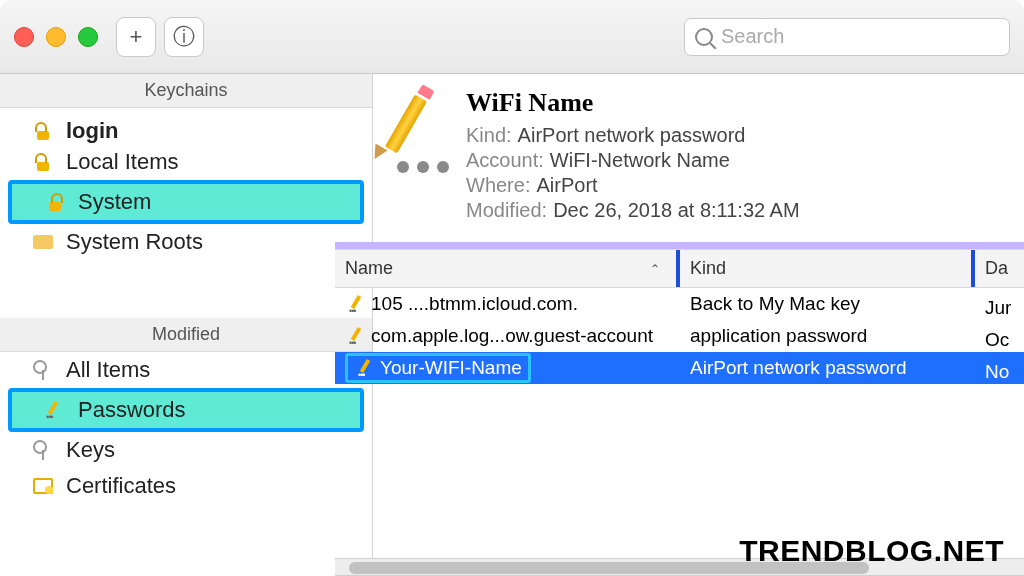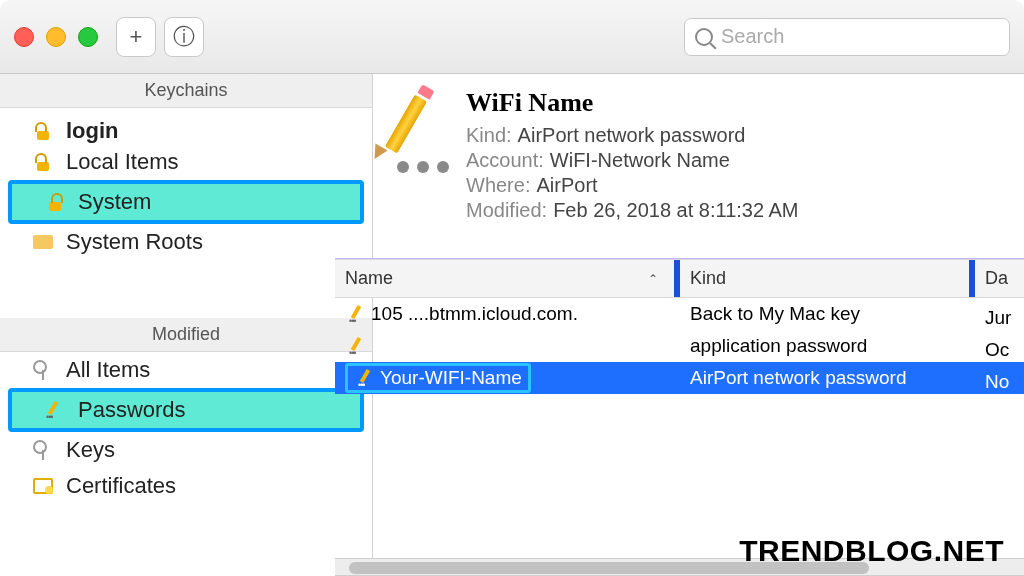--- a/index.html
+++ b/index.html
@@ -23,35 +23,35 @@
 .sb-section-label{background:#efefef;color:#555;font-size:18px;text-align:center;padding:6px 0;border-bottom:1px solid #d9d9d9;}
 .sb-item{display:flex;align-items:center;height:36px;padding-left:30px;font-size:22px;color:#222;border-bottom:0;}
 .sb-item .ic{width:26px;height:26px;margin-right:10px;display:flex;align-items:center;justify-content:center;}
 .sb-item.bold{font-weight:700;align-items:flex-end;}
 .sb-item.sel{background:#5eead4;}
 .sb-gap{height:58px;}
 .highlight-box{border:4px solid #0099ff;border-radius:4px;margin:0 8px;}
 
 
 .main{position:absolute;left:335px;right:0;top:74px;bottom:0;display:flex;flex-direction:column;}
-.detail{display:flex;padding:14px 18px 34px 18px;border-bottom:1px solid #c4b5fd;}
+.detail{display:flex;padding:14px 18px 18px 18px;border-bottom:7px solid #c4b5fd;}
 .pencil-lg{width:85px;height:85px;position:relative;margin-right:28px;}
 .pencil-body{position:absolute;width:14px;height:60px;background:linear-gradient(90deg,#e5a500,#ffd241,#e5a500);left:46px;top:6px;transform:rotate(30deg);border-radius:2px;}
 .pencil-tip{position:absolute;width:0;height:0;border-left:7px solid transparent;border-right:7px solid transparent;border-top:14px solid #d19a4d;left:18px;top:58px;transform:rotate(30deg);}
 .pencil-eraser{position:absolute;width:14px;height:10px;background:#ff7a8a;border-radius:3px 3px 0 0;left:66px;top:-1px;transform:rotate(30deg);}
 .pencil-dots{position:absolute;bottom:0;left:44px;display:flex;gap:8px;}
 .pencil-dots span{width:12px;height:12px;border-radius:50%;background:#8a8a8a;}
 .meta{font-size:20px;}
 .meta h2{font-family:"Times New Roman",serif;font-weight:700;font-size:26px;margin-bottom:6px;}
 .meta-row{margin:2px 0;color:#444;}
 .meta-row .k{color:#888;margin-right:6px;}
 
 
 .thead{display:flex;background:#f4f4f4;border-top:1px solid #d9d9d9;border-bottom:1px solid #d9d9d9;font-size:18px;color:#333;}
-.thead div{padding:8px 10px;border-right:6px solid #1d4ed8;}
+.thead div{padding:8px 10px;border-right:4px solid #1d4ed8;}
 .col-name{width:345px;display:flex;align-items:center;justify-content:space-between;}
 .col-kind{width:295px;}
 .col-date{flex:1;border-right:none !important;}
 .sort-caret{font-size:12px;color:#555;margin-right:6px;}
 .tbody{flex:1;overflow:hidden;}
 .row{display:flex;font-size:19px;height:32px;align-items:center;}
 .row .c-name{width:345px;padding-left:10px;display:flex;align-items:center;overflow:hidden;white-space:nowrap;}
 .row .c-kind{width:295px;padding-left:10px;white-space:nowrap;}
 .row .c-date{flex:1;padding-left:10px;margin-top:8px;}
 .pencil-sm{width:18px;height:18px;margin-right:8px;position:relative;flex-shrink:0;}
@@ -170,21 +170,21 @@
           <span></span>
           <span></span>
           <span></span>
         </div>
     </div>
     <div class="meta">
       <h2>WiFi Name</h2>
       <div class="meta-row"><span class="k">Kind:</span><span>AirPort network password</span></div>
       <div class="meta-row"><span class="k">Account:</span><span>WiFI-Network Name</span></div>
       <div class="meta-row"><span class="k">Where:</span><span>AirPort</span></div>
-      <div class="meta-row"><span class="k">Modified:</span><span>Feb 26, 2018 at 8:11:32 AM</span></div>
+      <div class="meta-row"><span class="k">Modified:</span><span>Dec 26, 2018 at 8:11:32 AM</span></div>
     </div>
   </div>
 
   <div class="thead">
     <div class="col-name">
       <span>Name</span>
       <span class="sort-caret">⌃</span>
     </div>
     <div class="col-kind">Kind</div>
     <div class="col-date">Da</div>
@@ -199,20 +199,21 @@
           <span>105           ....btmm.icloud.com.</span>
         </div>
       <div class="c-kind">Back to My Mac key</div>
       <div class="c-date">Jur</div>
     </div>
     <div class="row">
       <div class="c-name">
           <span class="pencil-sm">
             <span class="pencil-sm-dots">•••</span>
           </span>
+          <span>com.apple.log...ow.guest-account</span>
         </div>
       <div class="c-kind">application password</div>
       <div class="c-date">Oc</div>
     </div>
     <div class="row selected">
       <div class="c-name">
         <span class="inner-highlight">
           <span class="pencil-sm">
               <span class="pencil-sm-dots">•••</span>
             </span>

